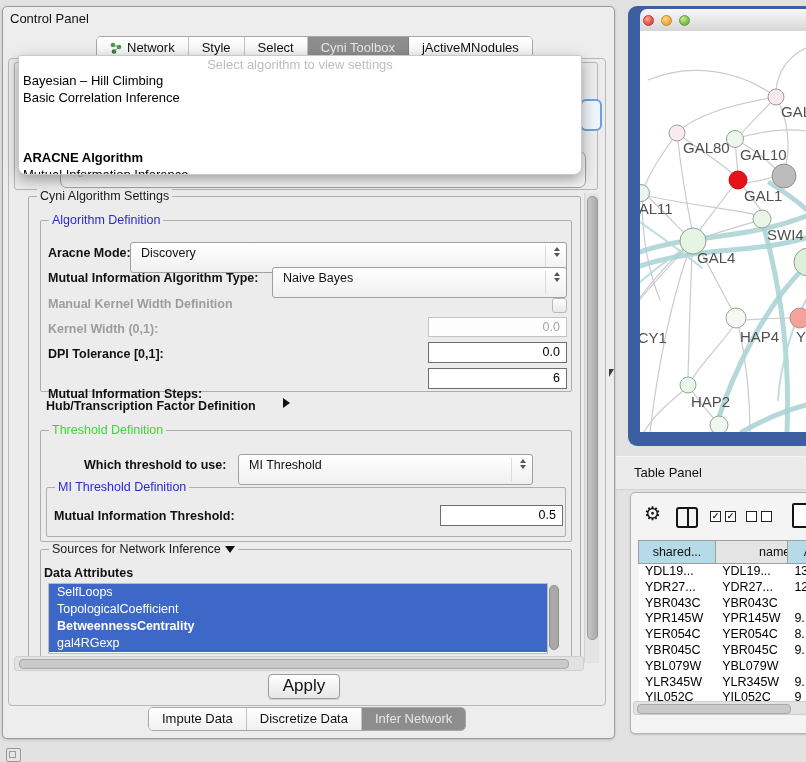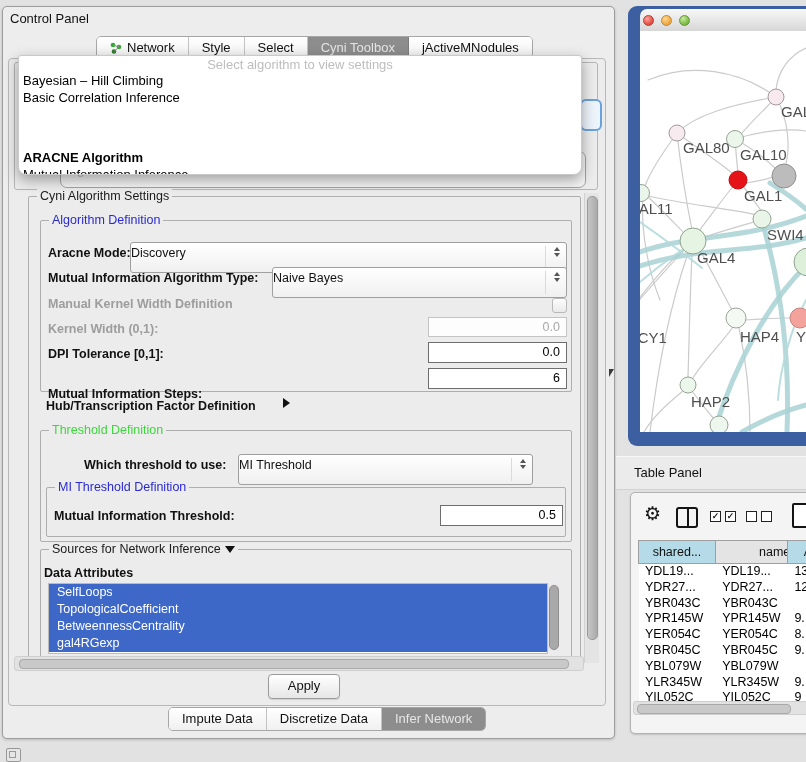--- a/index.html
+++ b/index.html
@@ -37,42 +37,42 @@
     background:linear-gradient(90deg,#c6c6c6,#aaa);border:1px solid #9a9a9a;}
   .hscroll{background:#e2e2e2;border:1px solid #cfcfcf;border-radius:3px;}
   .hscroll .thumb{position:absolute;top:2px;height:8px;border-radius:4px;background:#c9c9c9;border:1px solid #a9a9a9;}
   
   .gbox{position:absolute;border:1px solid #aeaeae;border-radius:2px;}
   .gbox>.legend{position:absolute;top:-8px;left:8px;background:#ececec;padding:0 3px;font-size:12.5px;white-space:nowrap;}
   .leg-black{color:#1a1a1a;} .leg-blue{color:#2a2ad0;} .leg-green{color:#3ed63e;}
   .lbl{position:absolute;font-size:12.5px;font-weight:bold;color:#111;white-space:nowrap;}
   .lbl.dis{color:#9d9d9d;}
   .combo{position:absolute;height:31px;border:1px solid #9f9f9f;border-radius:3px;
-    background:linear-gradient(#ffffff,#f0f0f0);font-size:12.5px;line-height:20px;
+    background:linear-gradient(#ffffff,#f0f0f0);font-size:12.5px;line-height:20px;padding-left:10px;
     box-sizing:border-box;color:#111;}
   .combo::before{content:"";position:absolute;right:20px;top:3px;bottom:3px;width:1px;background:#dadada;}
   .combo .arrows{position:absolute;right:6px;top:4px;display:flex;flex-direction:column;align-items:center;gap:2px;}
   .tri-up{width:0;height:0;border-left:3.5px solid transparent;border-right:3.5px solid transparent;border-bottom:4.5px solid #555;}
   .tri-dn{width:0;height:0;border-left:3.5px solid transparent;border-right:3.5px solid transparent;border-top:4.5px solid #555;}
   .field{position:absolute;background:#fff;border:1px solid #6e6e6e;font-size:12.5px;text-align:right;
     padding-right:6px;line-height:19px;box-sizing:border-box;color:#000;}
   .field.dis{border-color:#c4c4c4;color:#a7a7a7;background:#fdfdfd;}
   .checkbox{position:absolute;width:13px;height:13px;border:1px solid #b9b9b9;border-radius:3px;
     background:linear-gradient(#fdfdfd,#e9e9e9);}
   .rtri{position:absolute;width:0;height:0;border-top:5.5px solid transparent;border-bottom:5.5px solid transparent;border-left:7px solid #111;}
   .dtri{display:inline-block;width:0;height:0;border-left:5.5px solid transparent;border-right:5.5px solid transparent;border-top:7px solid #111;vertical-align:middle;margin-left:4px;}
   #attr-list{left:48px;top:583px;width:498px;height:69px;background:#fff;border:1px solid #bbb;overflow:hidden;}
   .attr-item{height:17px;line-height:17px;font-size:12.5px;padding-left:8px;background:#3e68c8;color:#fff;white-space:nowrap;}
   #attr-vscroll{left:548px;top:584px;width:11px;height:67px;background:#e8e8e8;}
   #attr-vscroll .thumb{position:absolute;left:1px;top:1px;width:8px;height:63px;background:#a9a9a9;border:1px solid #8f8f8f;border-radius:5px;}
   #apply-btn{left:268px;top:674px;width:70px;height:23px;border:1px solid #9b9b9b;border-radius:4px;
-    background:linear-gradient(#ffffff,#e6e6e6);font-size:13px;text-align:center;line-height:22px;color:#111;
+    background:linear-gradient(#ffffff,#e6e6e6);font-size:17px;text-align:center;line-height:22px;color:#111;
     box-shadow:0 1px 1px rgba(0,0,0,.12);}
   #bottom-tabs{left:148px;top:707px;height:22px;display:flex;border:1px solid #a6a6a6;border-radius:5px;
-    overflow:hidden;background:#fff;margin-left:20px;}
+    overflow:hidden;background:#fff;}
   
   #net-window{left:628px;top:6px;width:200px;height:440px;background:#3b5fa0;border-radius:9px;}
   #net-titlebar{left:640px;top:9px;width:166px;height:22px;background:linear-gradient(#f8f8f8,#d7d7d7);
     border-radius:7px 0 0 0;border-bottom:1px solid #b5b5b5;}
   .tl{position:absolute;top:15px;width:11px;height:11px;border-radius:50%;box-sizing:border-box;}
   #tl-red{left:643px;background:radial-gradient(circle at 35% 30%,#ffa49b,#e04a40 70%);border:1px solid #c0392f;}
   #tl-yellow{left:661px;background:radial-gradient(circle at 35% 30%,#ffd98e,#eda33d 70%);border:1px solid #c58a2a;}
   #tl-green{left:679px;background:radial-gradient(circle at 35% 30%,#c8eda0,#77b63f 70%);border:1px solid #669b33;}
   #net-canvas{left:640px;top:31px;width:166px;height:401px;background:#fff;overflow:hidden;}
   
@@ -208,21 +208,21 @@
 <div class="lbl" style="left:54px;top:509px;">Mutual Information Threshold:</div>
 <div class="field" style="left:440px;top:505px;width:123px;height:21px;">0.5</div>
 
 <div class="gbox" style="left:40px;top:549px;width:530px;height:113px;">
   <span class="legend leg-black"><span>Sources for Network Inference</span><span class="dtri"></span></span>
 </div>
 <div class="lbl" style="left:44px;top:566px;">Data Attributes</div>
 <div class="abs" id="attr-list">
     <div class="attr-item" style="background: rgb(62, 104, 200);">SelfLoops</div>
     <div class="attr-item" style="background: rgb(62, 104, 200);">TopologicalCoefficient</div>
-    <div class="attr-item" style="background: rgb(62, 104, 200);">BetweennessCentrality</div>
+    <div class="attr-item" style="background: rgb(62, 104, 200); font-weight: bold;">BetweennessCentrality</div>
     <div class="attr-item" style="background: rgb(62, 104, 200);">gal4RGexp</div>
   </div>
 <div class="abs" id="attr-vscroll">
     <div class="thumb"></div>
   </div>
 <div class="abs hscroll" style="left:14px;top:656px;width:568px;height:13px;">
   <div class="thumb" style="left:4px;width:548px;"></div>
 </div>
 
 <div class="abs" id="apply-btn">Apply</div>

